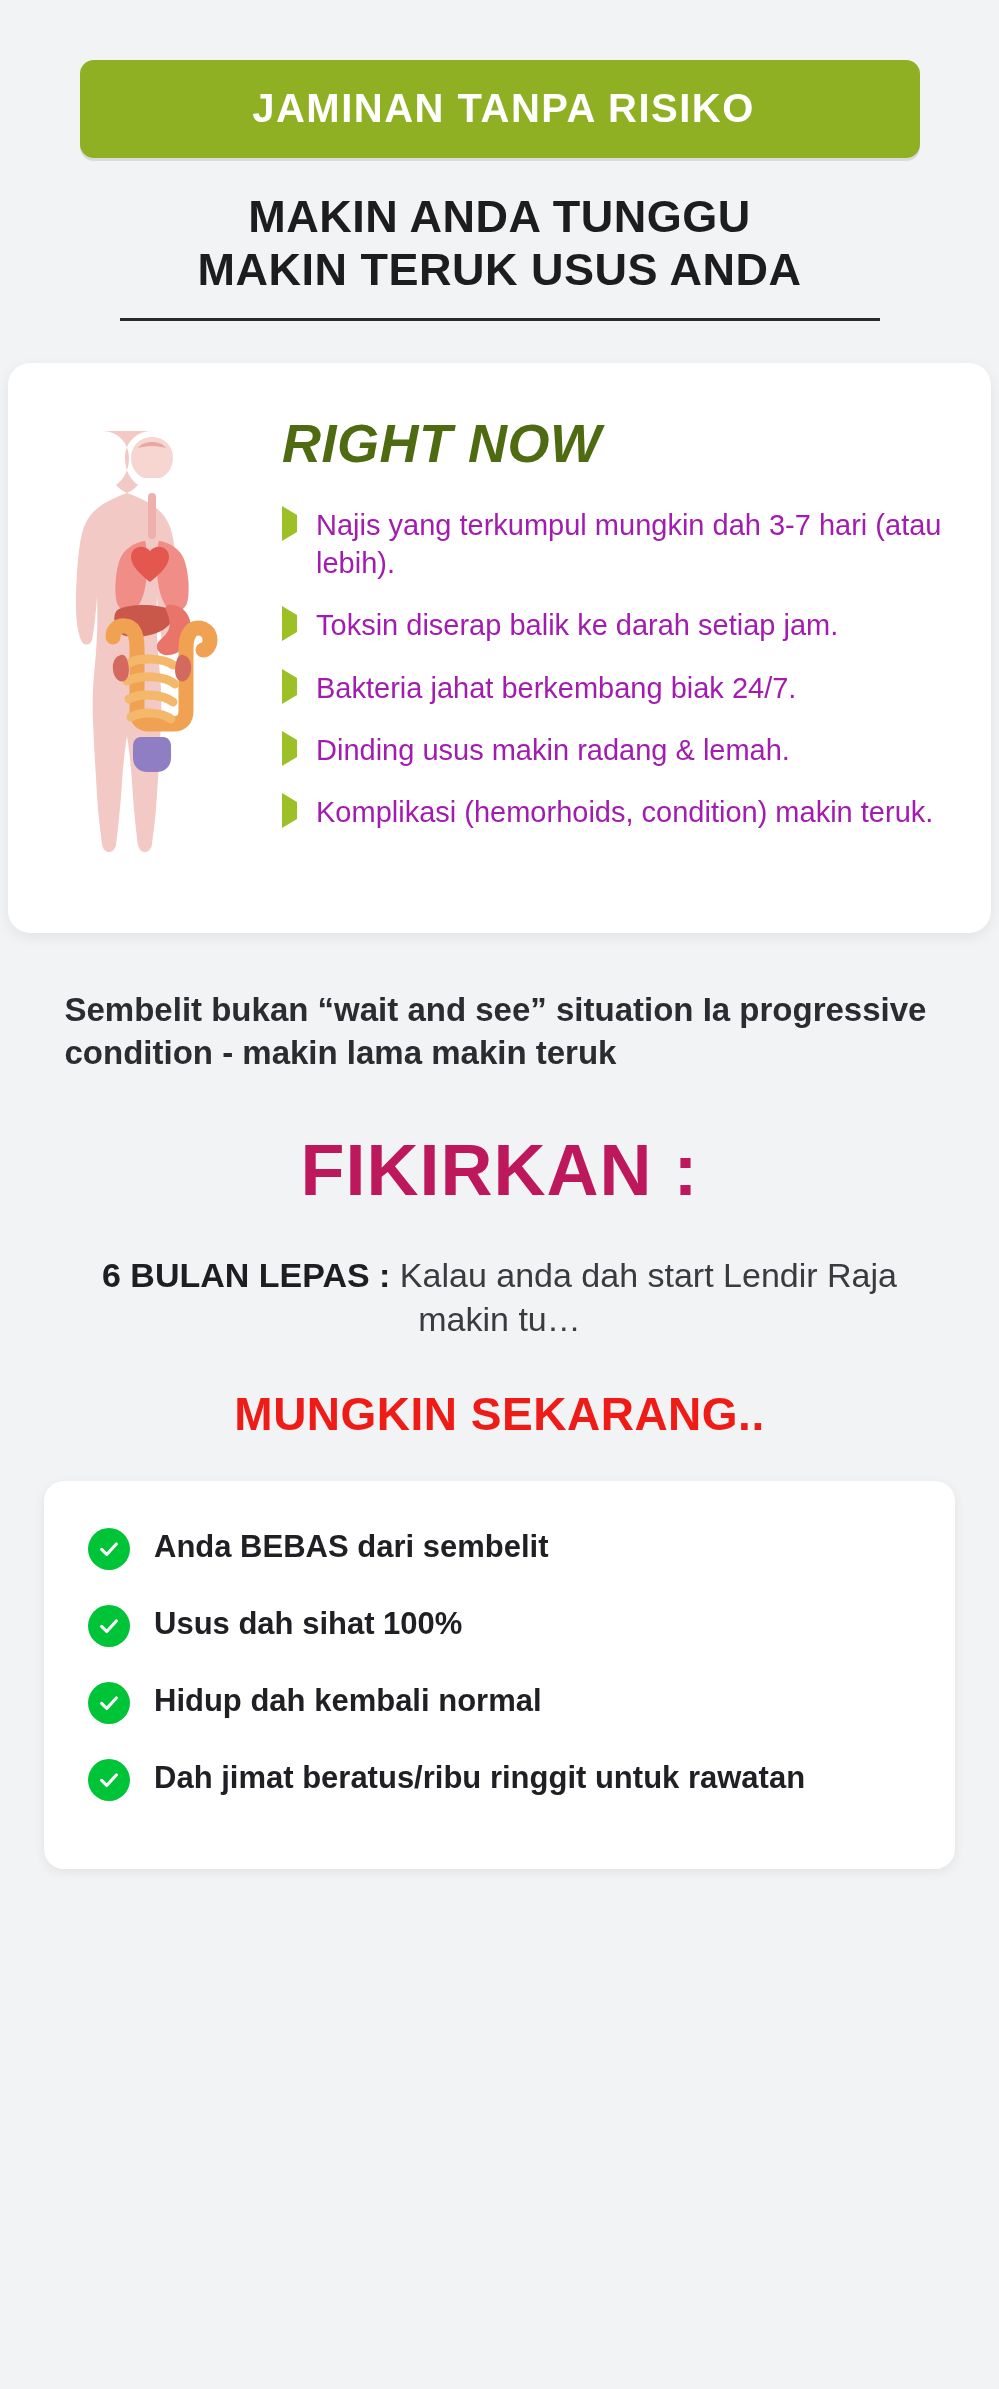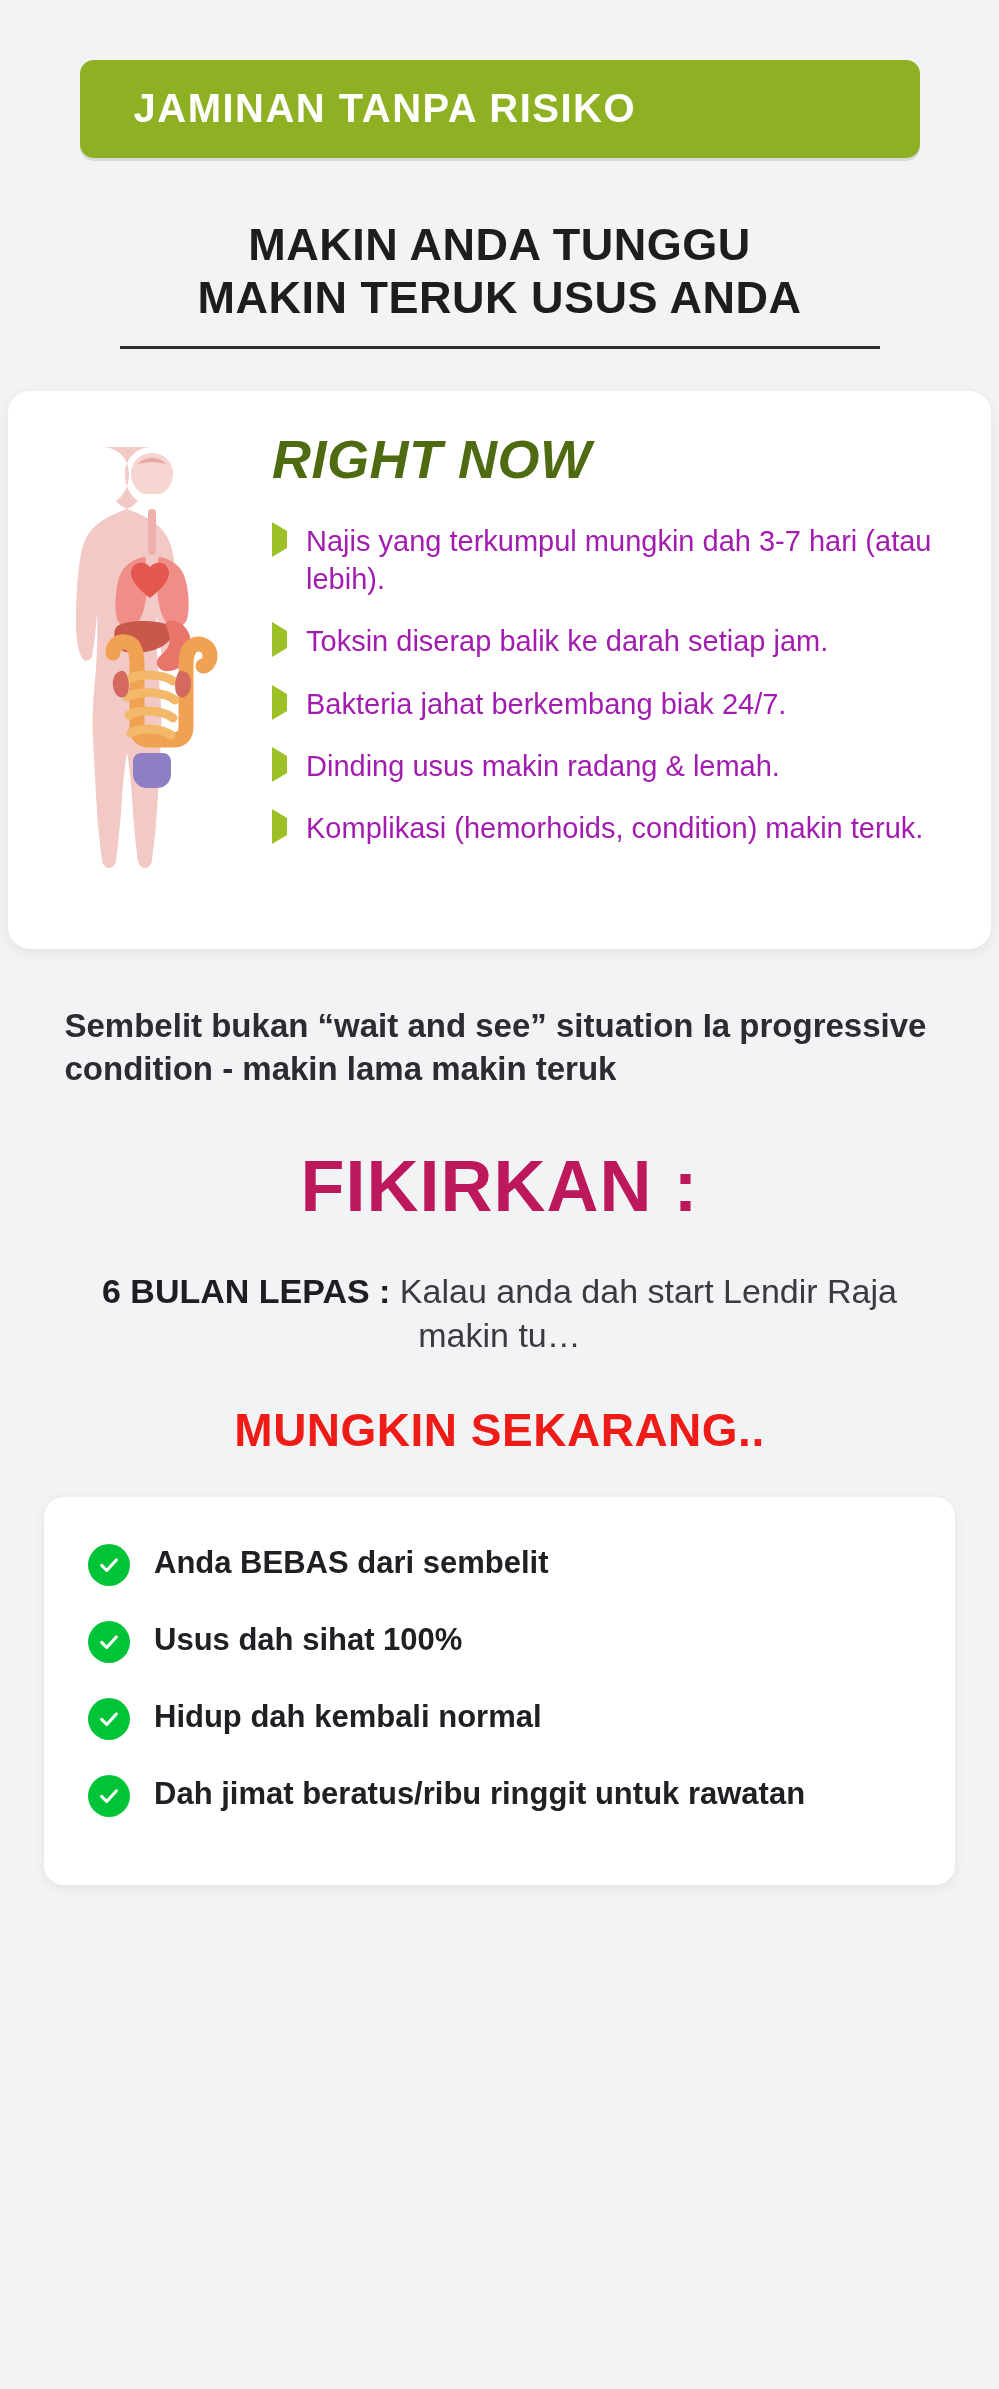--- a/index.html
+++ b/index.html
@@ -28,55 +28,57 @@
     padding-top: 60px;
     display: flex;
     justify-content: center;
   }
   .badge {
     background: #8fb023;
     border-radius: 14px;
     padding: 26px 46px 28px 54px;
     box-shadow: 0 3px 0 rgba(0,0,0,0.10);
     min-width: 840px;
+    text-align: center;
   }
   .badge-text {
     color: #ffffff;
     font-size: 40px;
     font-weight: bold;
     letter-spacing: 1.5px;
     line-height: 1.1;
   }
 
   
   .headline {
     text-align: center;
-    margin-top: 60px;
+    margin-top: 32px;
     color: #1d1d1f;
     font-size: 45px;
     font-weight: bold;
     line-height: 1.18;
     letter-spacing: 0.5px;
     padding: 0 40px;
   }
   .headline-rule {
     width: 760px;
     height: 3px;
     background: #2b2b2b;
     margin: 22px auto 0 auto;
   }
 
   
   .card {
     margin: 42px 8px 0 8px;
     background: #ffffff;
     border-radius: 22px;
     box-shadow: 0 4px 14px rgba(0,0,0,0.07);
-    padding: 34px 30px 40px 24px;
-    display: flex;
+    padding: 46px 30px 40px 24px;
+    display: flex;
+    gap: 10px;
     align-items: flex-start;
   }
 
   .body-fig {
     width: 240px;
     flex: 0 0 240px;
     display: flex;
     justify-content: center;
     padding-top: 14px;
   }

